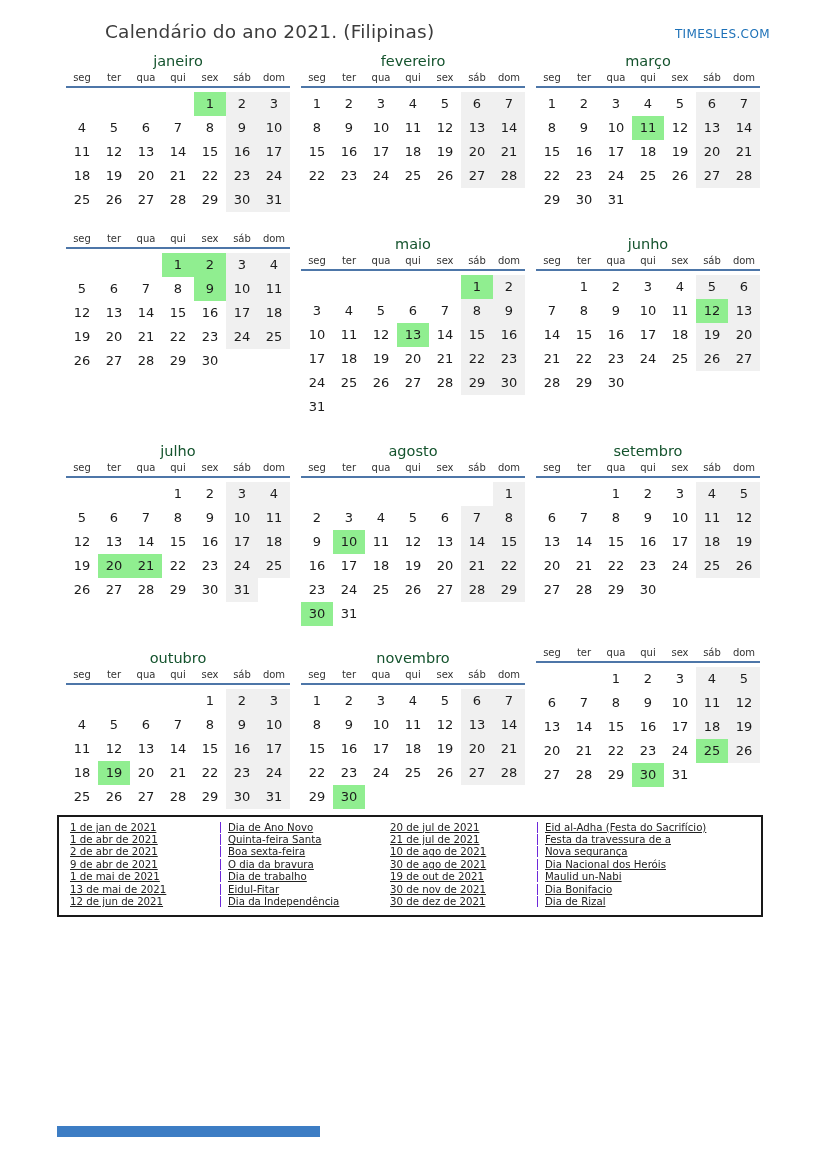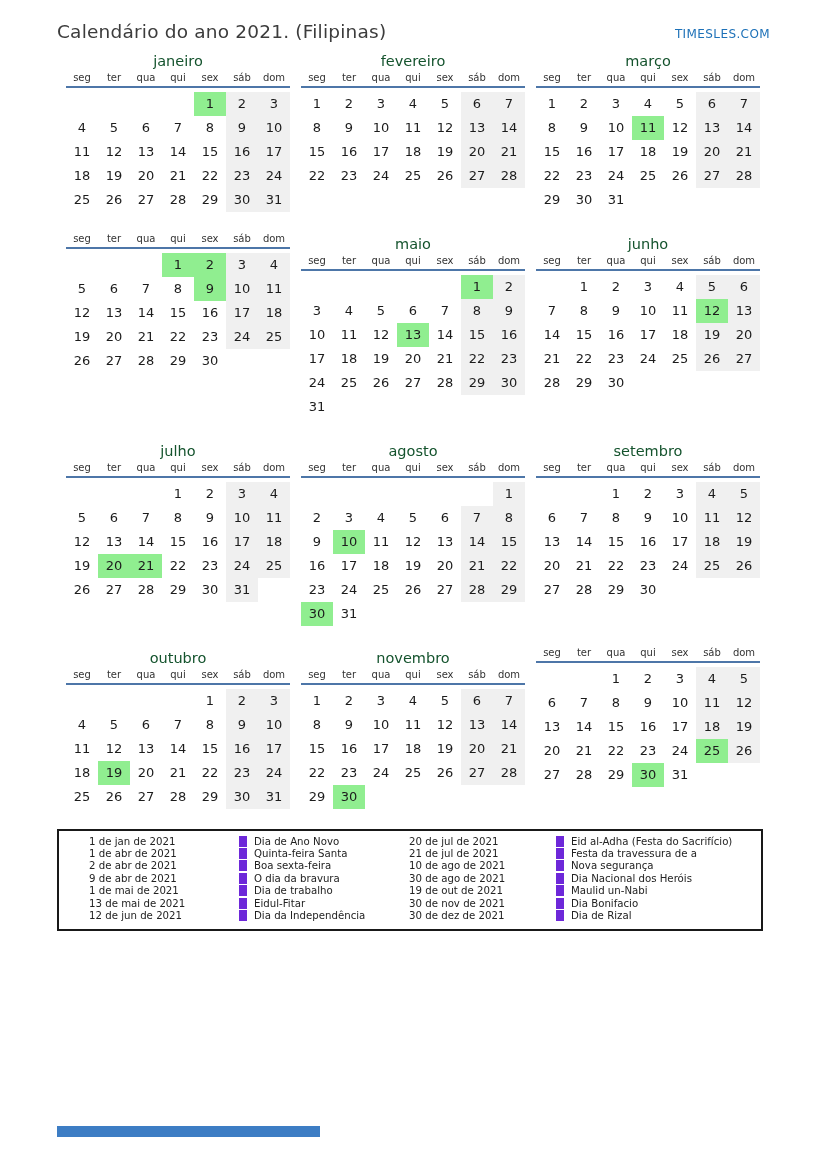--- a/index.html
+++ b/index.html
@@ -3,45 +3,45 @@
 <meta charset="utf-8">
 <style>
   * { box-sizing: border-box; margin: 0; padding: 0; }
   html,body { width: 827px; height: 1169px; background: #ffffff;
     font-family: "DejaVu Sans", "Liberation Sans", sans-serif; color: #222;
     overflow: hidden; position: relative; }
   .page { padding: 0 57px; }
 
   .header { display: flex; justify-content: space-between; align-items: baseline;
     padding-top: 21px; height: 35px; }
-  .page-title { font-size: 18.5px; color: #3c3c3c; letter-spacing: 0.2px; }
+  .page-title { font-size: 18.5px; color: #3c3c3c; letter-spacing: 0.2px; margin-left: 48px; }
   .site-link { font-size: 12px; color: #1d71b8; letter-spacing: 0.4px; text-decoration: none; }
 
   .months { margin-left: 9px; margin-top: 14px; width: 696px;
     display: flex; flex-wrap: wrap; gap: 20px 11px; align-items: flex-start; }
   .month { width: 224px; }
   .month-title { height: 22px; line-height: 24px; text-align: center;
     color: #14532d; font-size: 14.5px; }
   .weekday-row { display: flex; align-items: flex-end; height: 17px;
     padding-bottom: 3px; border-bottom: 2px solid #4d76a8; margin-bottom: 4px; }
   .wk { flex: 1; text-align: center; font-size: 10px; color: #333; }
   .day-row { display: flex; height: 24px; }
   .day { flex: 1; text-align: center; line-height: 24px; font-size: 13px; color: #1c1c1c; }
   .day.weekend { background: #f0f0f0; }
   .day.holiday { background: #90ee90; }
 
-  .legend { margin-left: 0; margin-top: 20px; width: 706px; border: 2px solid #191919;
-    display: flex; padding: 4px 0 7px 30px; }
+  .legend { margin-left: 0; margin-top: 6px; width: 706px; border: 2px solid #191919;
+    display: flex; padding: 4px 0 7px 11px; text-decoration: underline; }
   .legend-group { display: flex; flex-direction: column; }
   .legend-group.g1 { width: 320px; }
   .legend-group.g2 { flex: 1; }
   .legend-row { display: flex; align-items: center; height: 12.4px; }
   .legend-date { width: 150px; font-size: 10.2px; color: #222; }
   .legend-group.g2 .legend-date { width: 147px; }
-  .legend-name { font-size: 10.2px; color: #222; border-left: 8px solid #6d28d9;
+  .legend-name { font-size: 10.2px; color: #222; border-left: 1px solid #6d28d9;
     padding-left: 7px; line-height: 11px; }
 
   .footer-bar { position: absolute; left: 57px; top: 1126px; width: 263px; height: 11px;
     background: #3d7dc4; }
 </style>
 </head>
 <body>
 
 <div class="page">
   <div class="header">

